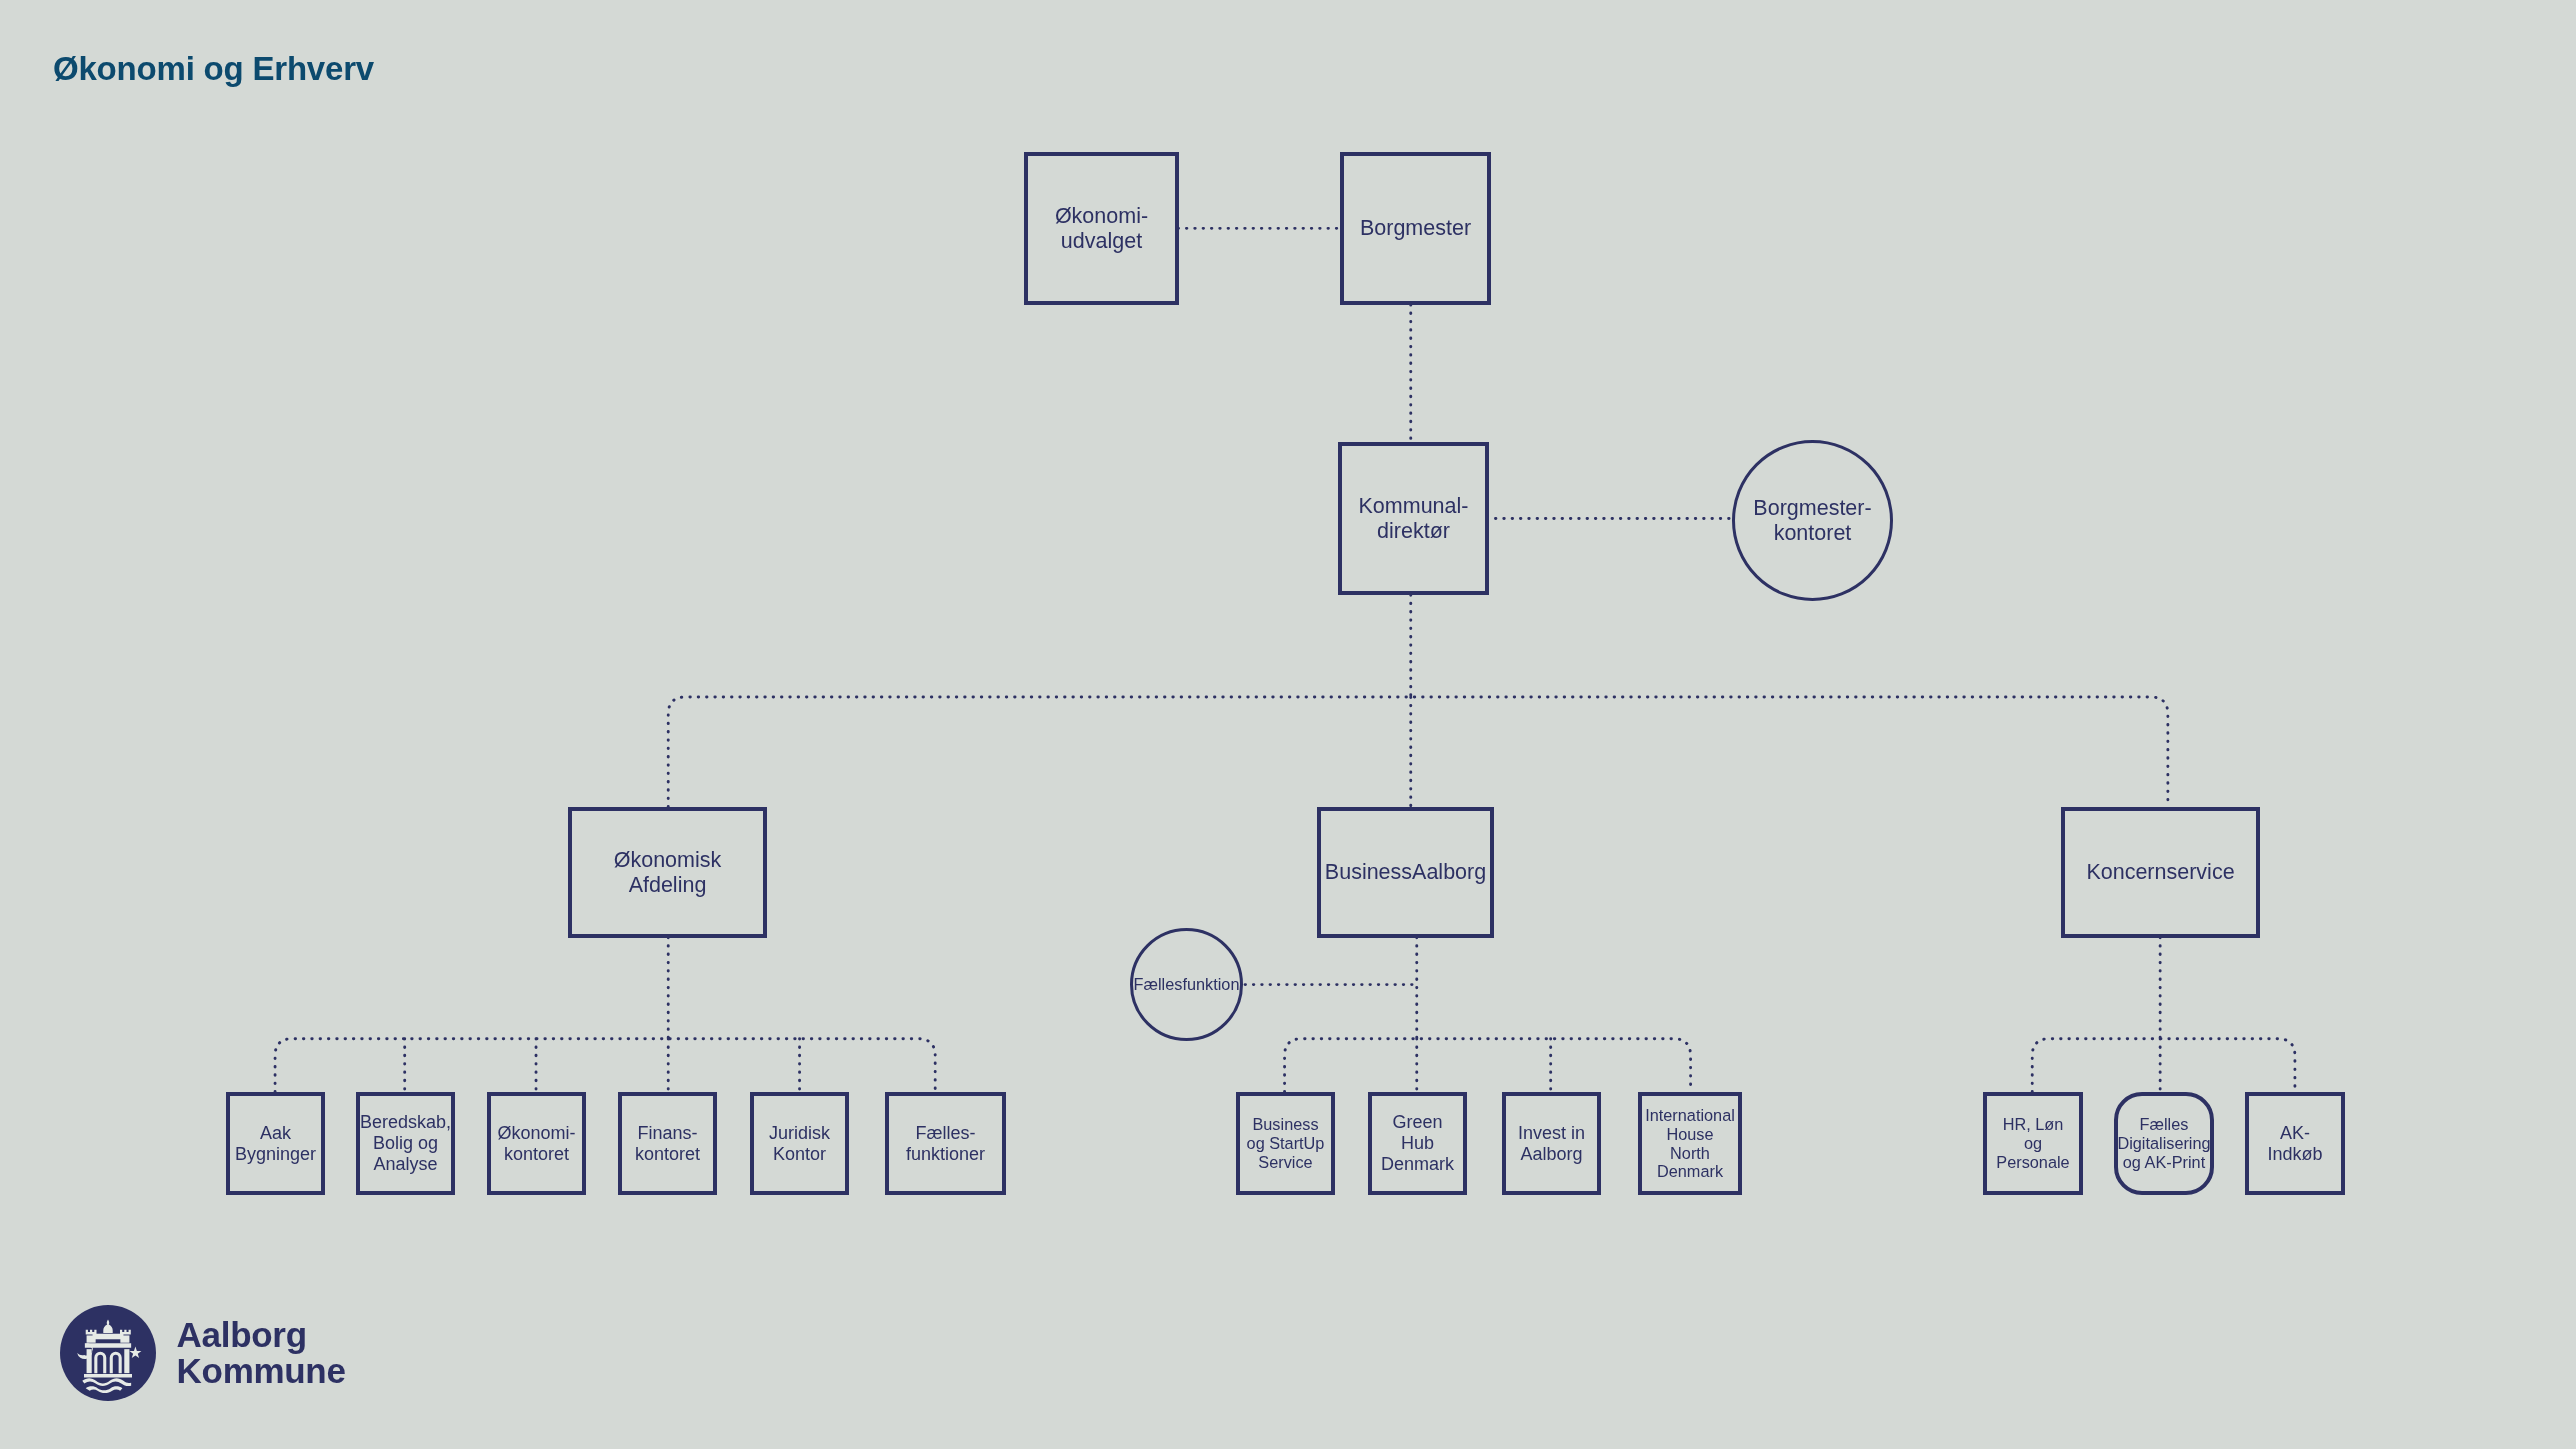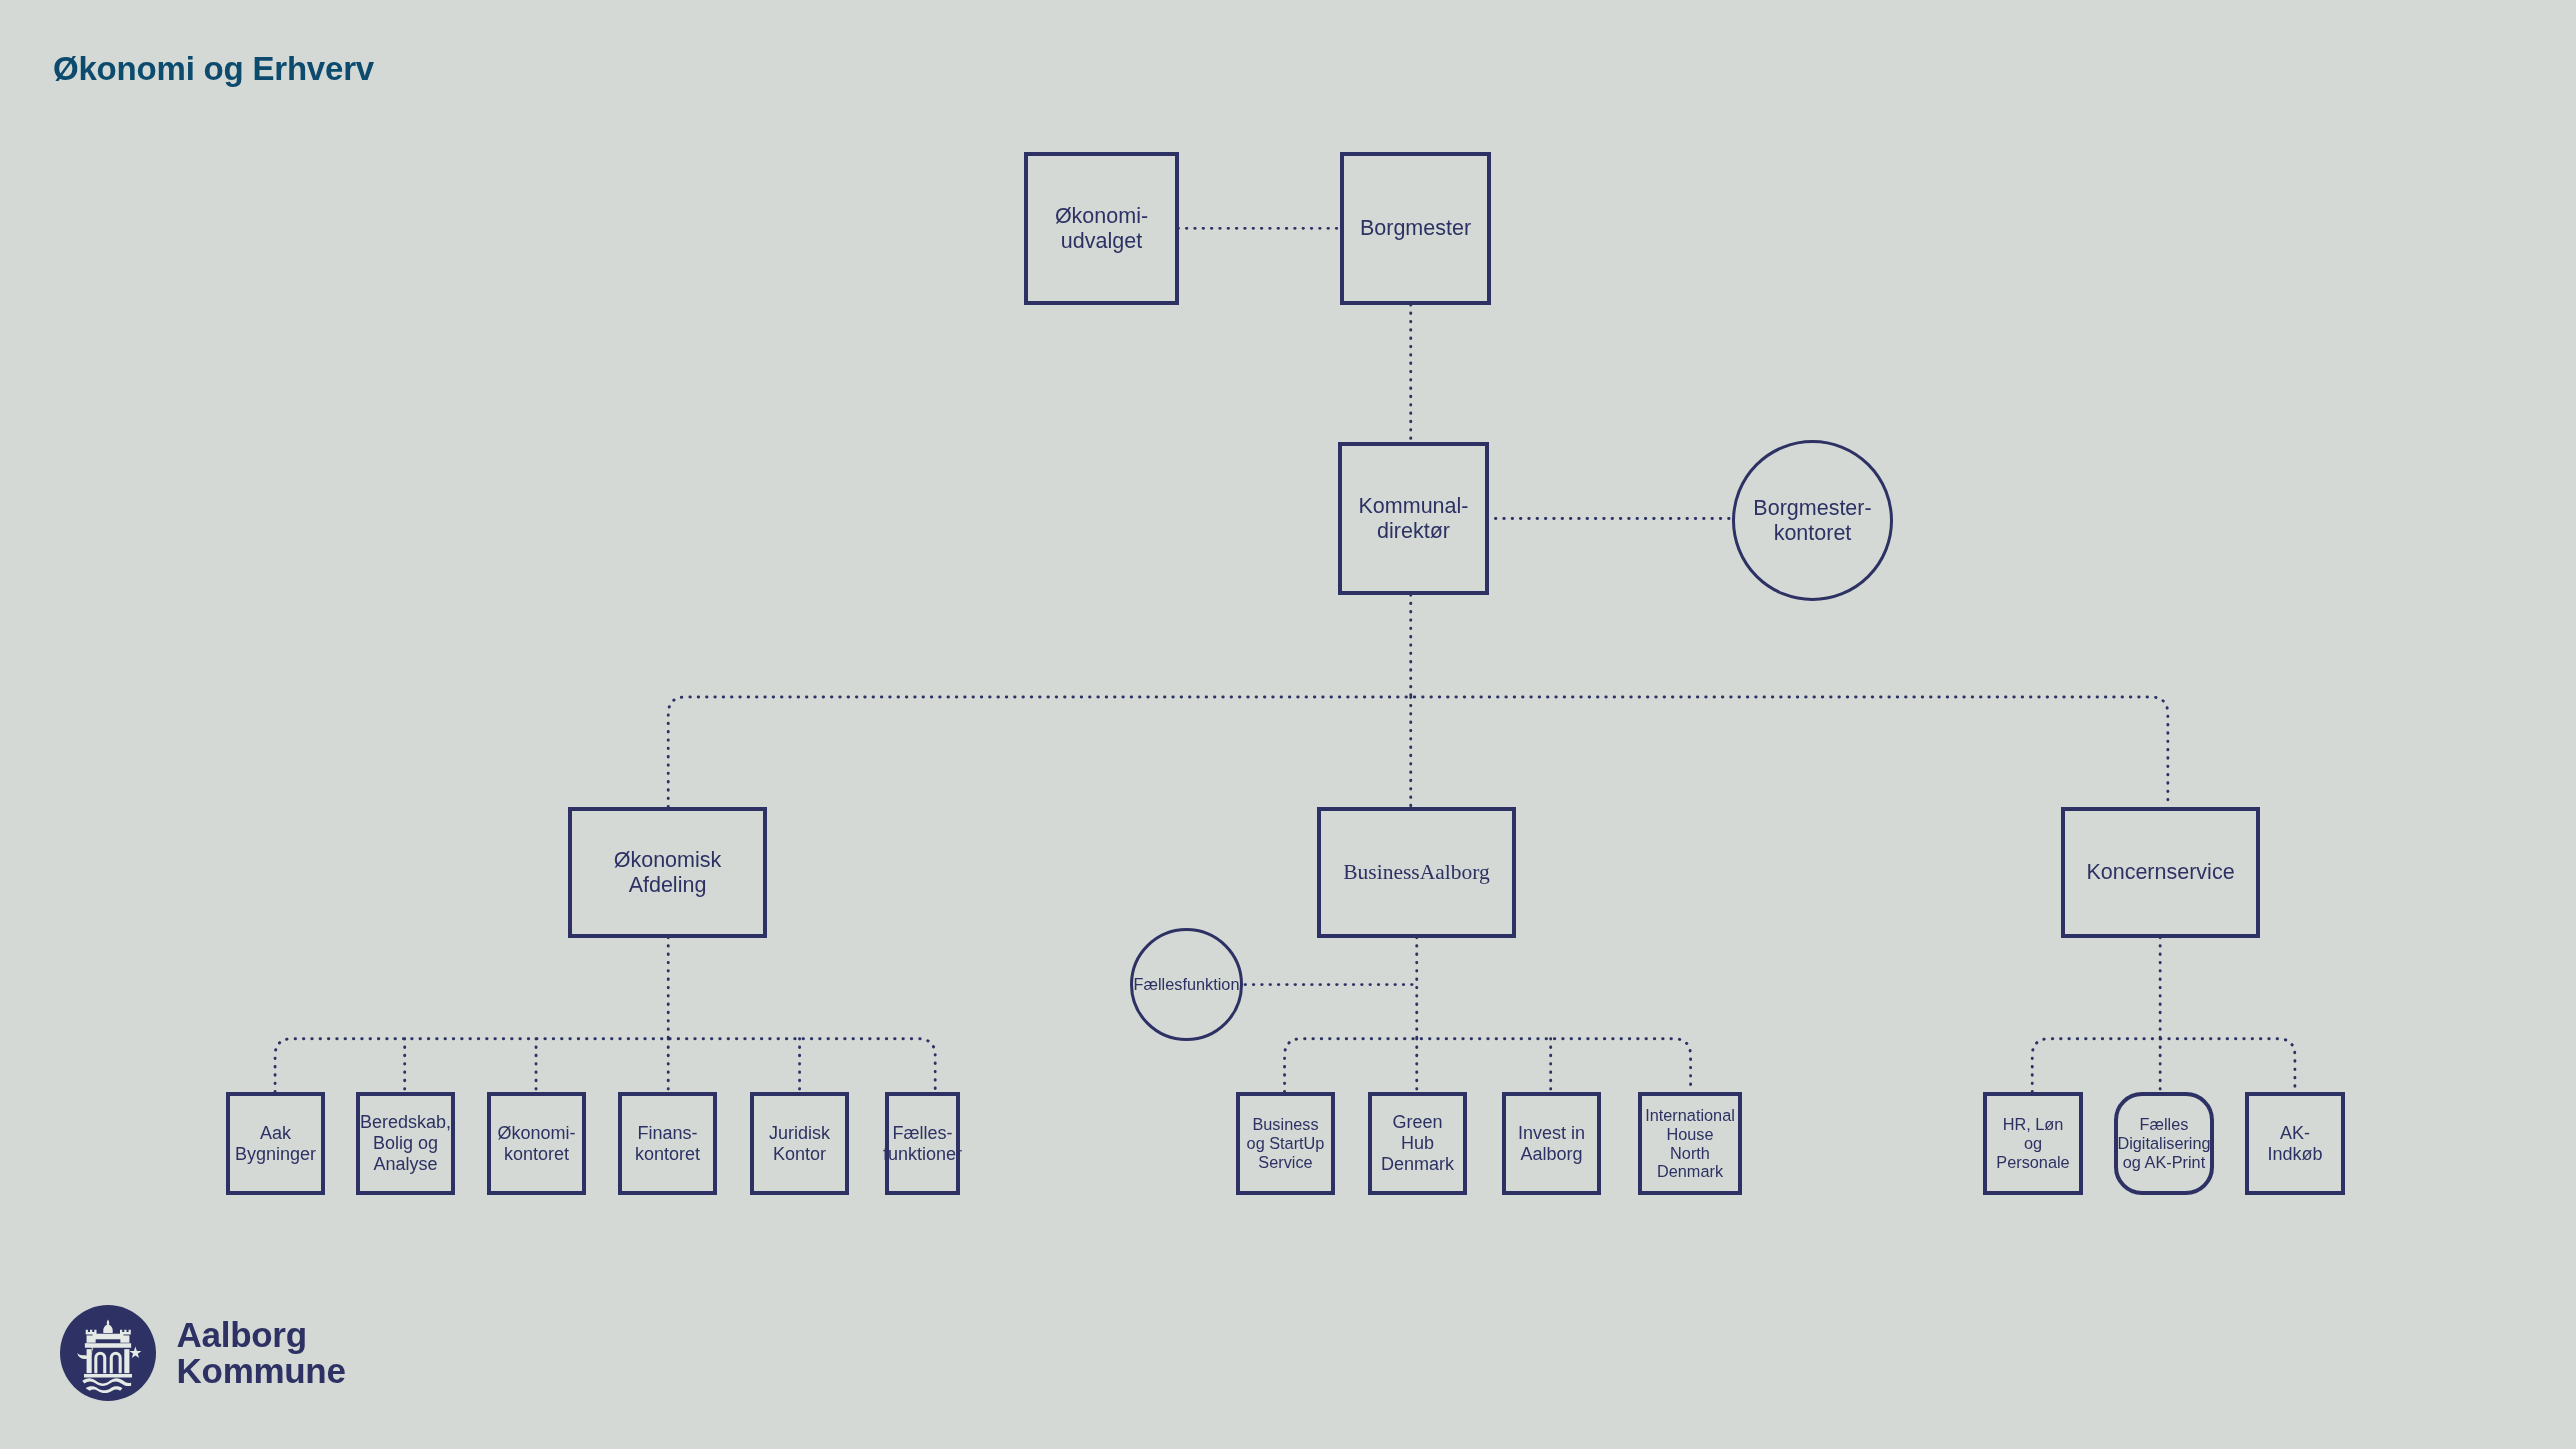--- a/index.html
+++ b/index.html
@@ -132,21 +132,21 @@
     </div>
   </div>
 
   <div class="node n-l3" style="left:568px;top:807px;width:199px;height:131px;">
     <div>
       <span>Økonomisk</span>
       <span>Afdeling</span>
     </div>
   </div>
 
-  <div class="node n-l3" style="left:1317px;top:807px;width:199px;height:131px;font-family:Liberation Serif, serif;">
+  <div class="node n-l3" style="left:1317px;top:807px;width:177px;height:131px;">
     <div>
       <span>BusinessAalborg</span>
     </div>
   </div>
 
   <div class="node n-l3" style="left:2061px;top:807px;width:199px;height:131px;">
     <div>
       <span>Koncernservice</span>
     </div>
   </div>
@@ -186,21 +186,21 @@
     </div>
   </div>
 
   <div class="node n-leaf" style="left:750px;top:1092px;width:99px;height:103px;">
     <div>
       <span>Juridisk</span>
       <span>Kontor</span>
     </div>
   </div>
 
-  <div class="node n-leaf" style="left:885px;top:1092px;width:75px;height:103px;">
+  <div class="node n-leaf" style="left:885px;top:1092px;width:121px;height:103px;">
     <div>
       <span>Fælles-</span>
       <span>funktioner</span>
     </div>
   </div>
 
   <div class="node n-small" style="left:1236px;top:1092px;width:99px;height:103px;">
     <div>
       <span>Business</span>
       <span>og StartUp</span>

